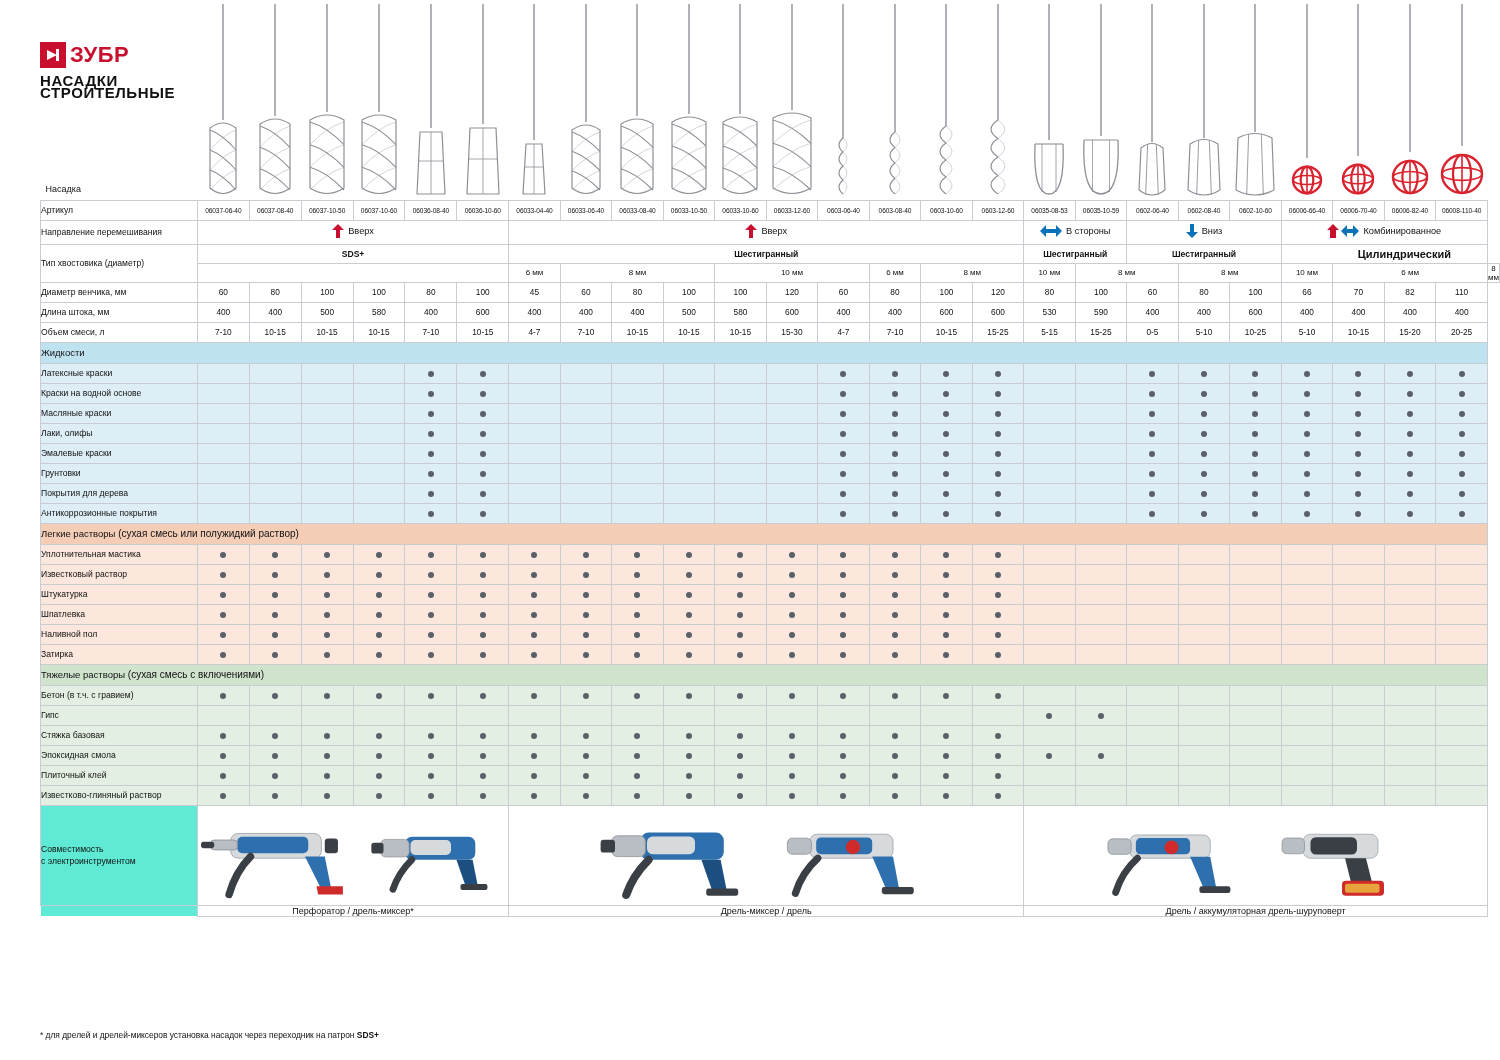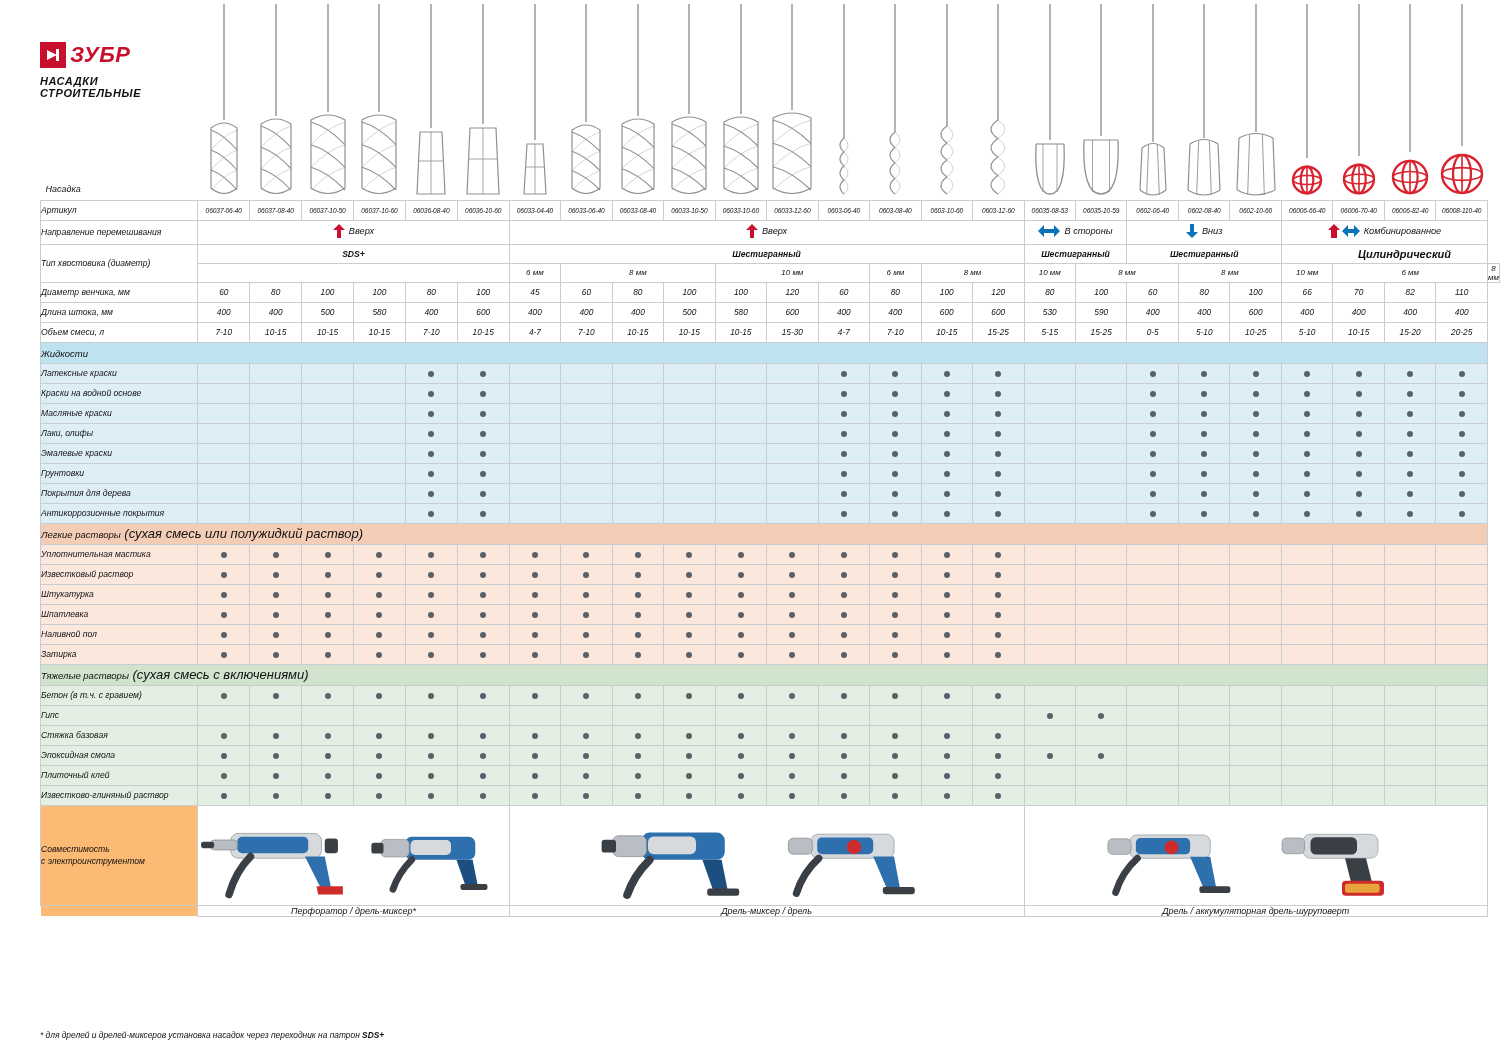--- a/index.html
+++ b/index.html
@@ -6,35 +6,35 @@
   html, body { margin:0; padding:0; }
   body {
     width:1500px; height:1060px;
     background:#ffffff;
     font-family:"Liberation Sans", sans-serif;
     font-size:9px;
     color:#111;
     position:relative;
     overflow:hidden;
   }
-  #sheet { position:relative; width:1500px; height:1060px; padding:0;font-style:italic; }
+  #sheet { position:relative; width:1500px; height:1060px; padding:0; }
 
   
   .brand { position:absolute; left:40px; top:42px; width:160px; }
   .logo-row { display:flex; align-items:center; }
   .logo-box {
     width:26px;height:26px;background:#c8102e;display:flex;align-items:center;justify-content:center;
   }
   .logo-box svg { display:block; }
   .logo-word {
     font-weight:bold; font-size:22px; letter-spacing:0.5px; color:#c8102e; margin-left:4px;
     font-family:"Liberation Sans", sans-serif;
   }
   .brand-sub {
-    margin-top:7px; font-size:11px; font-weight:bold; letter-spacing:0.6px; line-height:12px; color:#111;
+    margin-top:7px; font-size:15px; font-weight:bold; letter-spacing:0.6px; line-height:12px; color:#111;
     text-transform:uppercase;
   }
 
   
   table.main { border-collapse:collapse; position:absolute; left:40px; top:0; }
   .main td, .main th { border:1px solid #c9ccd1; padding:0; font-weight:normal; }
 
   .rowlabel {
     text-align:left; padding-left:5px; font-size:8.6px; color:#111; white-space:nowrap;
   }
@@ -42,41 +42,41 @@
   .hdr-art { font-size:6.6px; letter-spacing:-0.1px; }
 
   .nob { border:none !important; }
 
   
   .imgrow td { border:none; height:200px; vertical-align:bottom; }
   .imgrow td.lbl { vertical-align:bottom; }
 
   
   .group-title { text-align:left; padding-left:5px; font-weight:bold; font-size:9.5px; }
-  .group-title span.norm { font-weight:normal; font-size:13px; }
+  .group-title span.norm { font-weight:normal; font-size:10px; }
 
   .sec-liquid { background:#bfe2f0; }
   .sec-light  { background:#f4cdb7; }
   .sec-heavy  { background:#cfe3cd; }
 
   .cell-liquid { background:#ddeef7; }
   .cell-light  { background:#fbe7dc; }
   .cell-heavy  { background:#e4efe3; }
 
   .dot::after {
     content:""; display:inline-block; width:6px; height:6px; border-radius:50%;
     background:#5a6068; vertical-align:middle;
   }
 
   .arrow-cell { font-weight:bold; font-size:9.2px; }
   .arr { display:inline-block; vertical-align:middle; margin-right:4px; }
 
   
   .compat td { border:1px solid #c9ccd1; }
-  .compat .grey { background:#fdba74; }
+  .compat .grey { background:#5eead4; }
   .compat-caption { font-size:8.6px; padding-left:5px; line-height:12px; }
   .tool-caption { text-align:center; font-size:9px; font-weight:bold; padding-bottom:6px; }
   .footnote { position:absolute; left:40px; top:1030px; font-size:8.4px; }
   .footnote b { font-weight:bold; }
 
   .whisk-cell { text-align:center; vertical-align:bottom; }
 </style>
 </head>
 <body>
 

